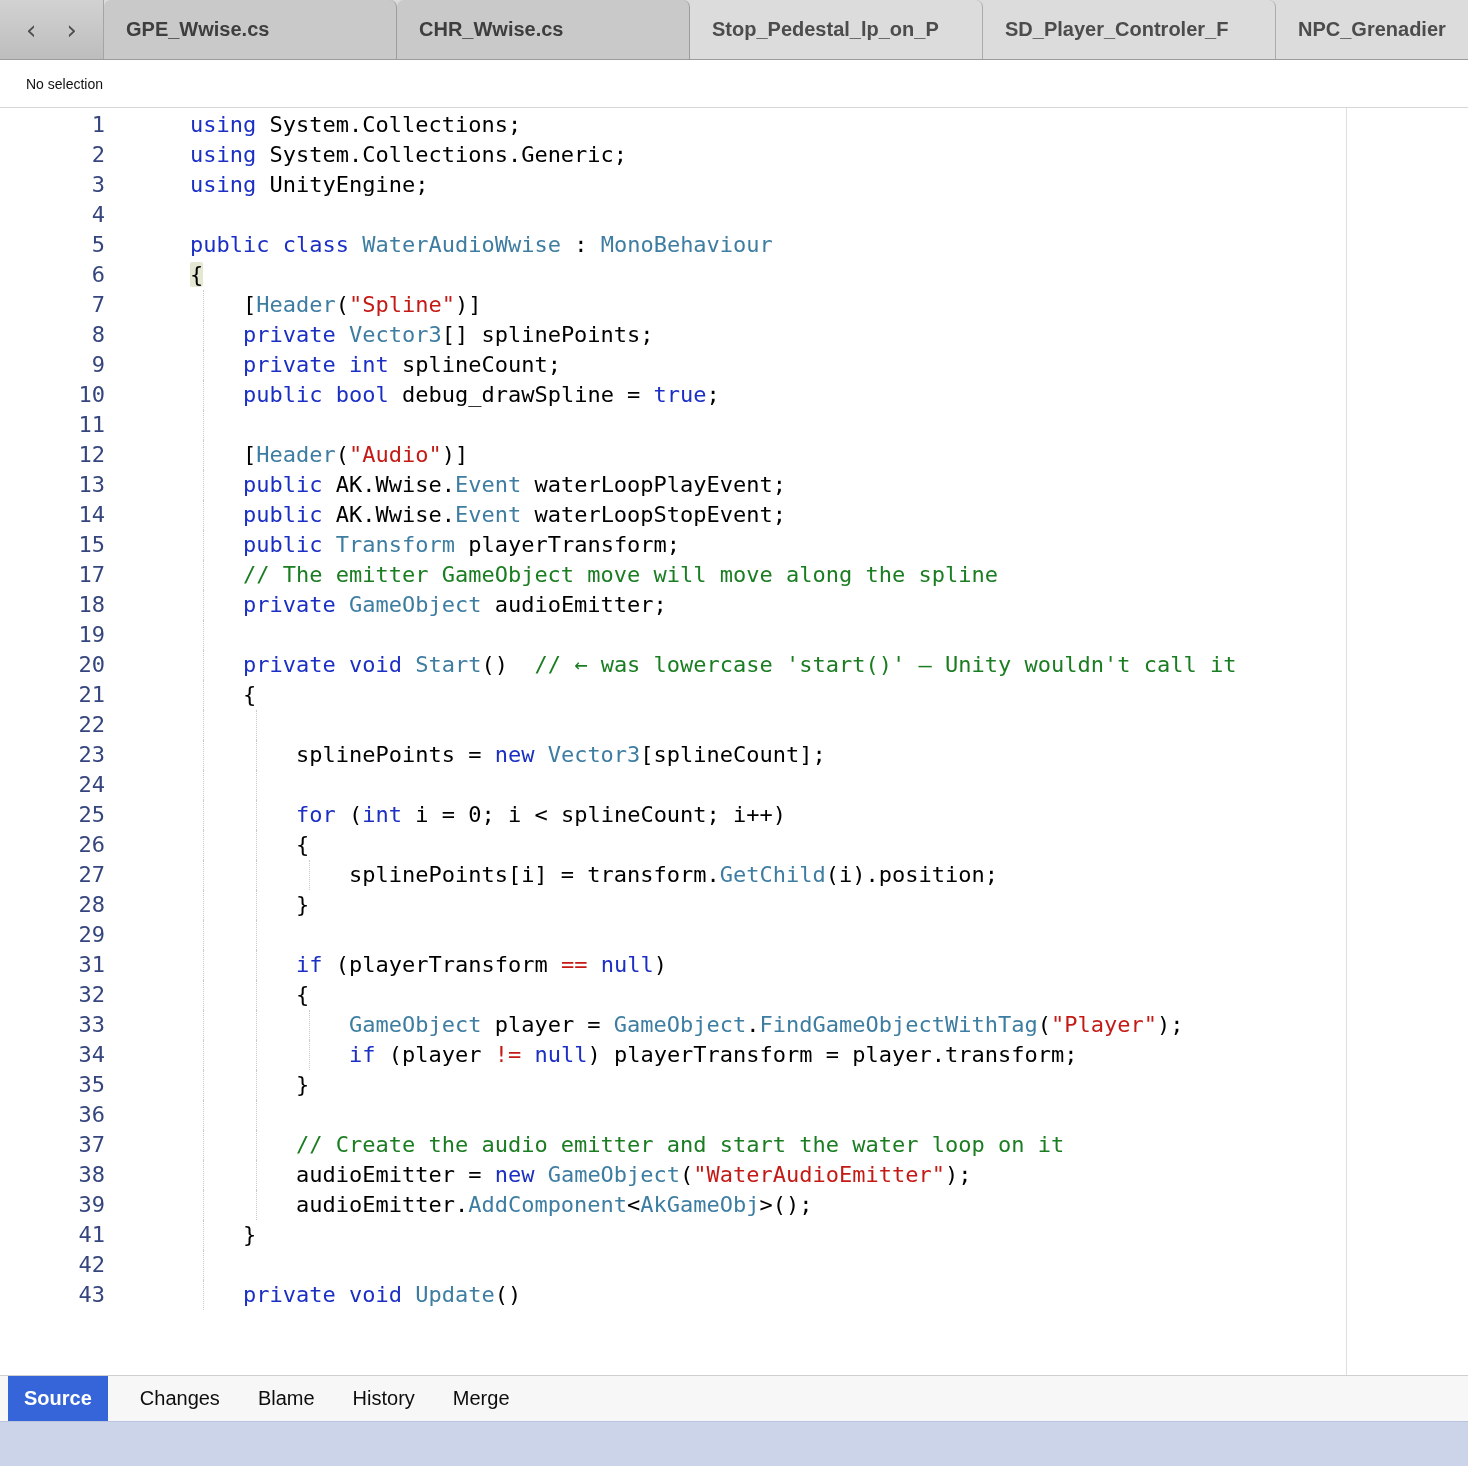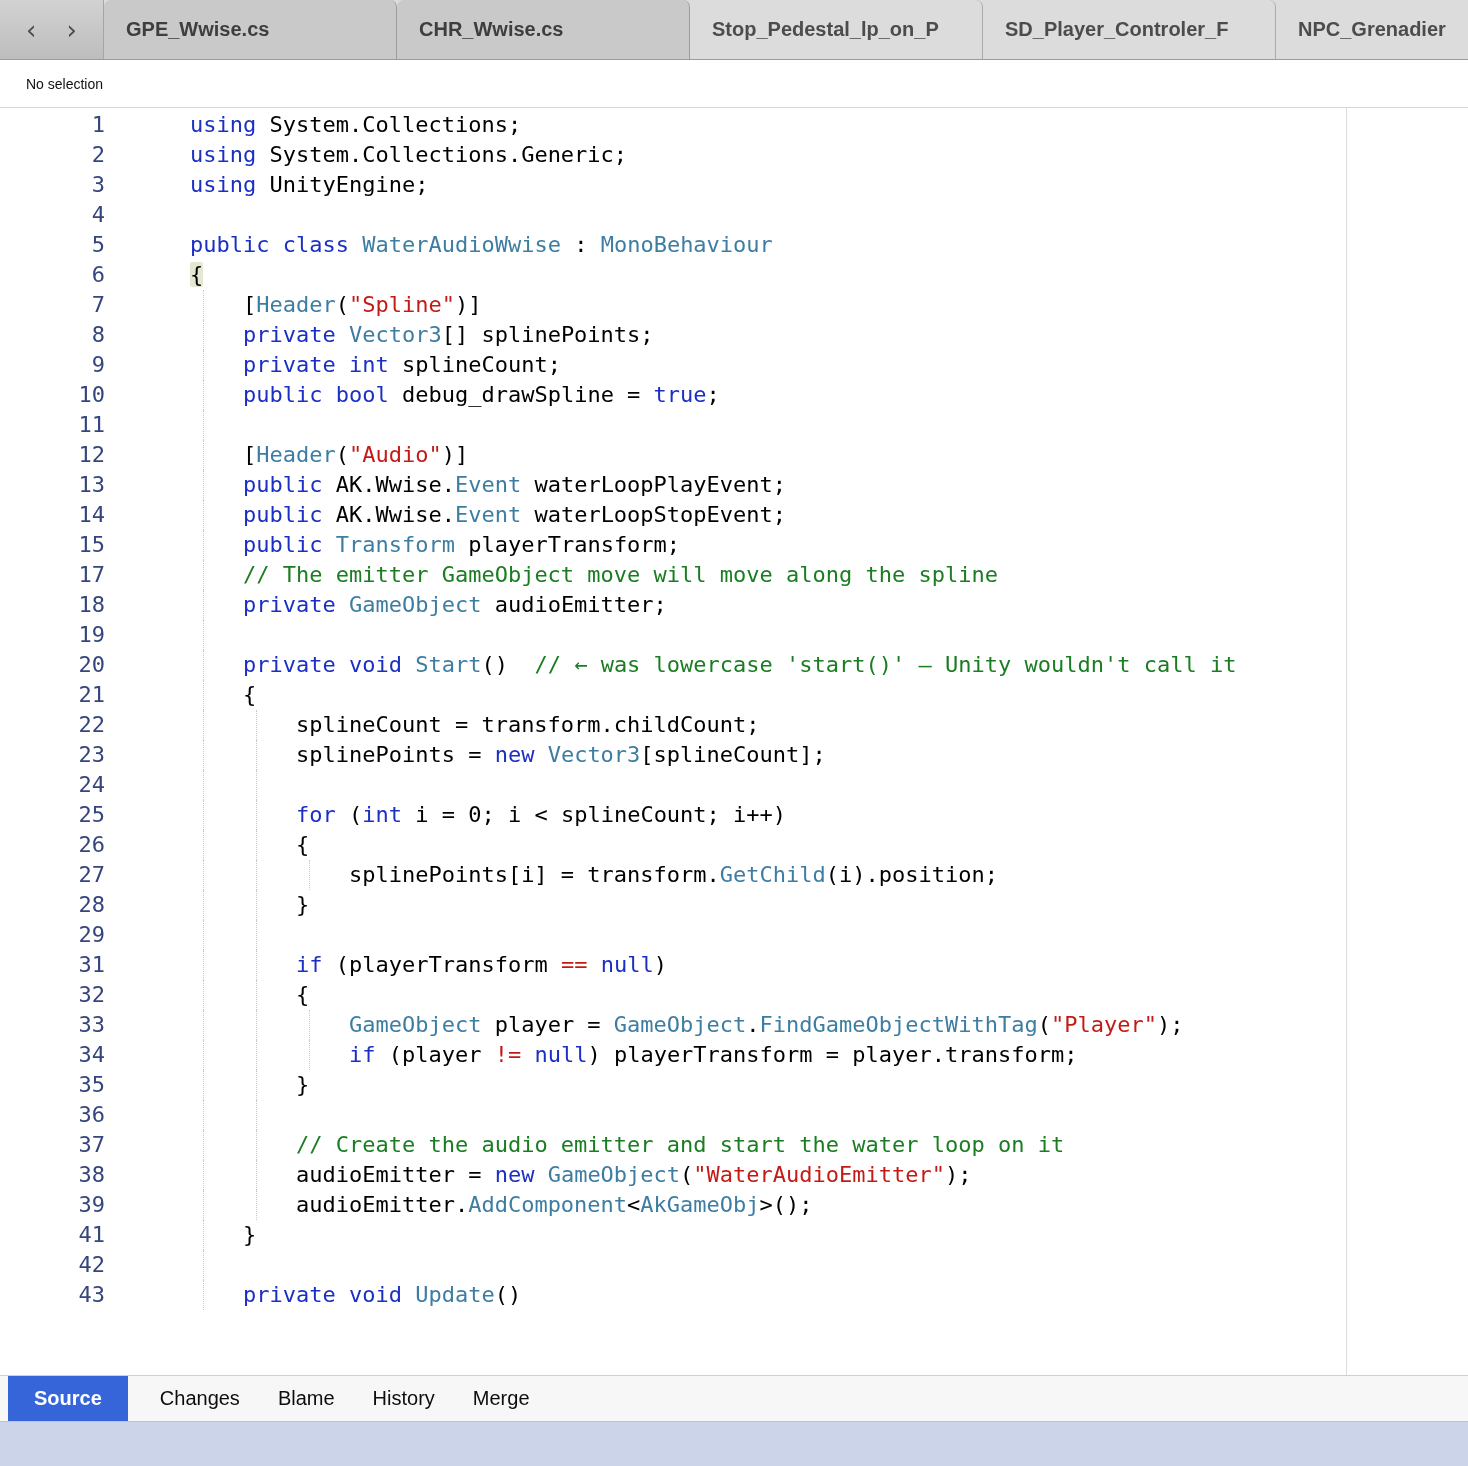--- a/index.html
+++ b/index.html
@@ -42,21 +42,21 @@
   .tk-s { color:var(--c-s,#c41a16); }
   .tk-c { color:var(--c-c,#1a7d21); }
   .tk-o { color:var(--c-o,#c41a16); }
   .tk-p { color:var(--c-p,#000); }
   .hl   { background:var(--c-hl,#e4e8d2); border-radius:2px; }
 
   
   .bottombar { height:46px; flex-shrink:0; display:flex; align-items:center; gap:38px;
                background:#f7f7f7; border-top:1px solid #cfcfcf; padding-left:8px; }
   .btab { font-size:20px; color:#0d0d0d; }
-  .btab.active { align-self:stretch; display:flex; align-items:center; padding:0 26px;
+  .btab.active { align-self:stretch; display:flex; align-items:center; padding:0 16px;
                  background:var(--c-accent,#3565d8); color:#fff; font-weight:bold; margin-right:-6px; }
 
   .statusstrip { height:45px; flex-shrink:0; background:#ccd4ea; border-top:1px solid #bac3dd; }
 </style>
 </head>
 <body>
 
 <div class="window">
 
   <div class="tabbar">
@@ -102,21 +102,21 @@
         <div class="code-line"><div class="line-num">11</div><div class="line-body"><span class="guide" style="left: calc(1ch + 70px);"></span>&nbsp;</div></div>
         <div class="code-line"><div class="line-num">12</div><div class="line-body"><span class="guide" style="left: calc(1ch + 70px);"></span><span class="tk-p">    [</span><span class="tk-t">Header</span><span class="tk-p">(</span><span class="tk-s">"Audio"</span><span class="tk-p">)]</span></div></div>
         <div class="code-line"><div class="line-num">13</div><div class="line-body"><span class="guide" style="left: calc(1ch + 70px);"></span><span class="tk-p">    </span><span class="tk-k">public</span><span class="tk-p"> AK.Wwise.</span><span class="tk-t">Event</span><span class="tk-p"> waterLoopPlayEvent;</span></div></div>
         <div class="code-line"><div class="line-num">14</div><div class="line-body"><span class="guide" style="left: calc(1ch + 70px);"></span><span class="tk-p">    </span><span class="tk-k">public</span><span class="tk-p"> AK.Wwise.</span><span class="tk-t">Event</span><span class="tk-p"> waterLoopStopEvent;</span></div></div>
         <div class="code-line"><div class="line-num">15</div><div class="line-body"><span class="guide" style="left: calc(1ch + 70px);"></span><span class="tk-p">    </span><span class="tk-k">public</span><span class="tk-p"> </span><span class="tk-t">Transform</span><span class="tk-p"> playerTransform;</span></div></div>
         <div class="code-line"><div class="line-num">17</div><div class="line-body"><span class="guide" style="left: calc(1ch + 70px);"></span><span class="tk-p">    </span><span class="tk-c">// The emitter GameObject move will move along the spline</span></div></div>
         <div class="code-line"><div class="line-num">18</div><div class="line-body"><span class="guide" style="left: calc(1ch + 70px);"></span><span class="tk-p">    </span><span class="tk-k">private</span><span class="tk-p"> </span><span class="tk-t">GameObject</span><span class="tk-p"> audioEmitter;</span></div></div>
         <div class="code-line"><div class="line-num">19</div><div class="line-body"><span class="guide" style="left: calc(1ch + 70px);"></span>&nbsp;</div></div>
         <div class="code-line"><div class="line-num">20</div><div class="line-body"><span class="guide" style="left: calc(1ch + 70px);"></span><span class="tk-p">    </span><span class="tk-k">private</span><span class="tk-p"> </span><span class="tk-k">void</span><span class="tk-p"> </span><span class="tk-t">Start</span><span class="tk-p">()  </span><span class="tk-c">// ← was lowercase 'start()' — Unity wouldn't call it</span></div></div>
         <div class="code-line"><div class="line-num">21</div><div class="line-body"><span class="guide" style="left: calc(1ch + 70px);"></span><span class="tk-p">    {</span></div></div>
-        <div class="code-line"><div class="line-num">22</div><div class="line-body"><span class="guide" style="left: calc(1ch + 70px);"></span><span class="guide" style="left: calc(5ch + 70px);"></span><span class="tk-p">        splineCount = transform.childCount;</span></div></div>
+        <div class="code-line"><div class="line-num">22</div><div class="line-body"><span class="guide" style="left: calc(1ch + 70px);"></span><span class="guide" style="left: calc(5ch + 70px);"></span></div></div>
         <div class="code-line"><div class="line-num">23</div><div class="line-body"><span class="guide" style="left: calc(1ch + 70px);"></span><span class="guide" style="left: calc(5ch + 70px);"></span><span class="tk-p">        splinePoints = </span><span class="tk-k">new</span><span class="tk-p"> </span><span class="tk-t">Vector3</span><span class="tk-p">[splineCount];</span></div></div>
         <div class="code-line"><div class="line-num">24</div><div class="line-body"><span class="guide" style="left: calc(1ch + 70px);"></span><span class="guide" style="left: calc(5ch + 70px);"></span>&nbsp;</div></div>
         <div class="code-line"><div class="line-num">25</div><div class="line-body"><span class="guide" style="left: calc(1ch + 70px);"></span><span class="guide" style="left: calc(5ch + 70px);"></span><span class="tk-p">        </span><span class="tk-k">for</span><span class="tk-p"> (</span><span class="tk-k">int</span><span class="tk-p"> i = 0; i &lt; splineCount; i++)</span></div></div>
         <div class="code-line"><div class="line-num">26</div><div class="line-body"><span class="guide" style="left: calc(1ch + 70px);"></span><span class="guide" style="left: calc(5ch + 70px);"></span><span class="tk-p">        {</span></div></div>
         <div class="code-line"><div class="line-num">27</div><div class="line-body"><span class="guide" style="left: calc(1ch + 70px);"></span><span class="guide" style="left: calc(5ch + 70px);"></span><span class="guide" style="left: calc(9ch + 70px);"></span><span class="tk-p">            splinePoints[i] = transform.</span><span class="tk-t">GetChild</span><span class="tk-p">(i).position;</span></div></div>
         <div class="code-line"><div class="line-num">28</div><div class="line-body"><span class="guide" style="left: calc(1ch + 70px);"></span><span class="guide" style="left: calc(5ch + 70px);"></span><span class="tk-p">        }</span></div></div>
         <div class="code-line"><div class="line-num">29</div><div class="line-body"><span class="guide" style="left: calc(1ch + 70px);"></span><span class="guide" style="left: calc(5ch + 70px);"></span>&nbsp;</div></div>
         <div class="code-line"><div class="line-num">31</div><div class="line-body"><span class="guide" style="left: calc(1ch + 70px);"></span><span class="guide" style="left: calc(5ch + 70px);"></span><span class="tk-p">        </span><span class="tk-k">if</span><span class="tk-p"> (playerTransform </span><span class="tk-o">==</span><span class="tk-p"> </span><span class="tk-k">null</span><span class="tk-p">)</span></div></div>
         <div class="code-line"><div class="line-num">32</div><div class="line-body"><span class="guide" style="left: calc(1ch + 70px);"></span><span class="guide" style="left: calc(5ch + 70px);"></span><span class="tk-p">        {</span></div></div>
         <div class="code-line"><div class="line-num">33</div><div class="line-body"><span class="guide" style="left: calc(1ch + 70px);"></span><span class="guide" style="left: calc(5ch + 70px);"></span><span class="guide" style="left: calc(9ch + 70px);"></span><span class="tk-p">            </span><span class="tk-t">GameObject</span><span class="tk-p"> player = </span><span class="tk-t">GameObject</span><span class="tk-p">.</span><span class="tk-t">FindGameObjectWithTag</span><span class="tk-p">(</span><span class="tk-s">"Player"</span><span class="tk-p">);</span></div></div>

